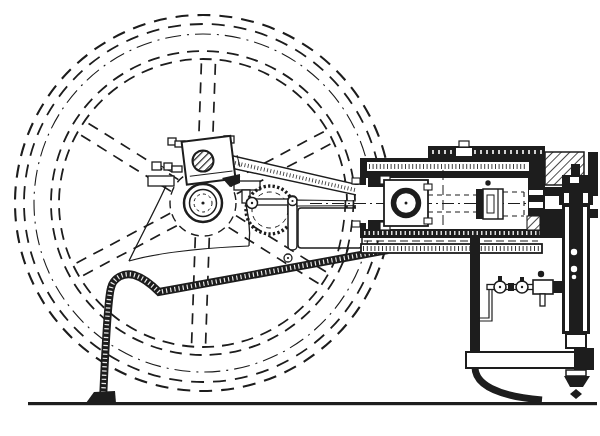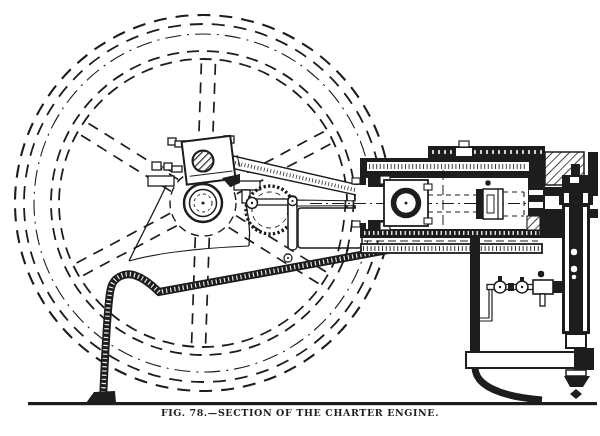--- a/index.html
+++ b/index.html
@@ -217,14 +217,13 @@
         <rect x="520" y="277" width="4" height="5" fill="currentColor" stroke="none"></rect>
         <circle cx="522" cy="287" r="1.2" fill="currentColor" stroke="none"></circle>
         <rect x="533" y="280" width="20" height="14" fill="var(--paper)" stroke-width="1.6"></rect>
         <circle cx="541" cy="274" r="3.2" fill="currentColor" stroke="none"></circle>
         <rect x="540" y="294" width="5" height="12" fill="var(--paper)" stroke-width="1.3"></rect>
         <rect x="553" y="281" width="10" height="12" fill="currentColor" stroke="none"></rect>
       </g>
     </g>
   </svg>
 
-  <div class="caption">FIG. 78.—SECTION OF THE CHARTER ENGINE.</div>
 </div>
 
 </body></html>

